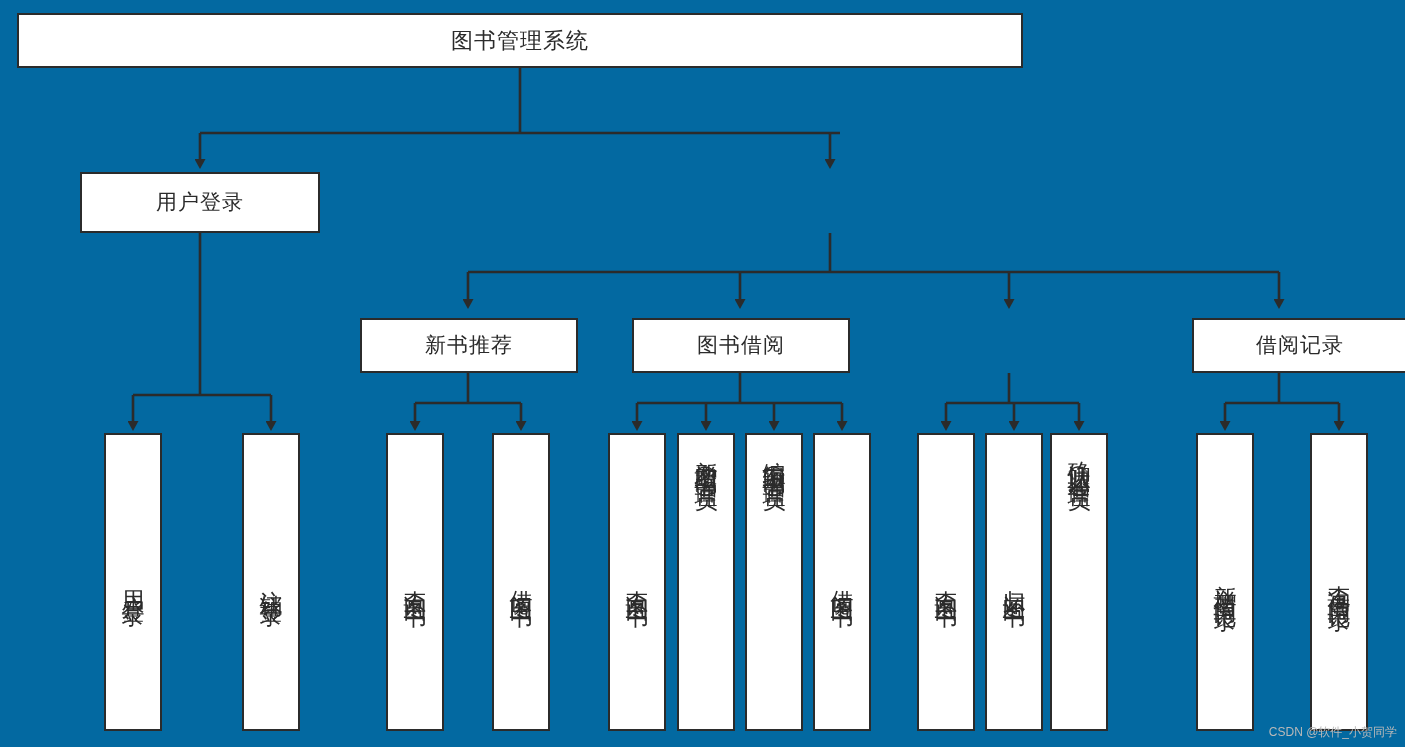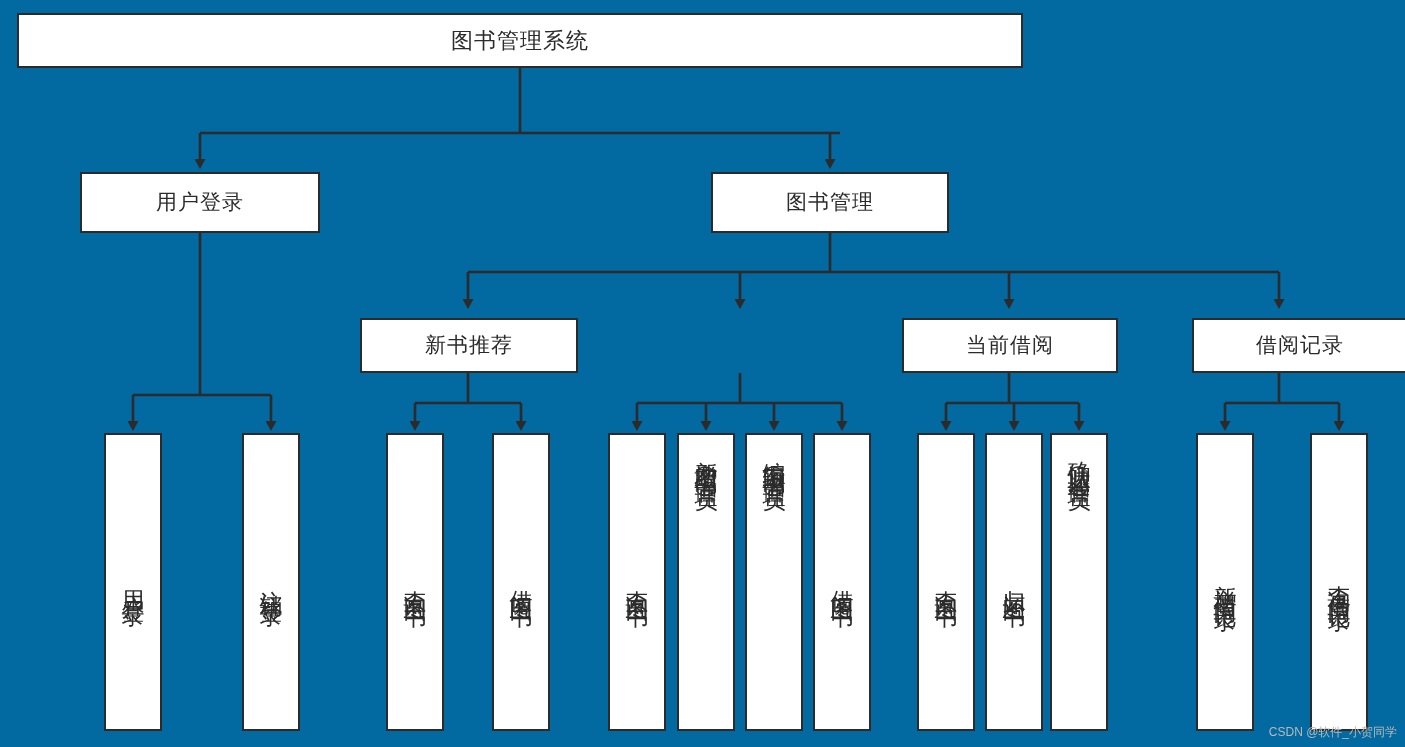--- a/index.html
+++ b/index.html
@@ -135,32 +135,29 @@
   </svg>
 
   <div class="node root horiz" style="left:17px; top:13px; width:1006px; height:55px;">
     <span class="label">图书管理系统</span>
   </div>
 
   <div class="node horiz" style="left:80px; top:172px; width:240px; height:61px;">
     <span class="label">用户登录</span>
   </div>
 
-  <div class="node horiz" style="left:711px; top:172px; width:238px; height:61px;">
-    <span class="label">图书管理</span>
-  </div>
 
   <div class="node horiz" style="left:360px; top:318px; width:218px; height:55px;">
     <span class="label">新书推荐</span>
   </div>
 
-
-  <div class="node horiz" style="left:902px; top:318px; width:216px; height:55px;">
-    <span class="label">当前借阅</span>
-  </div>
+  <div class="node horiz" style="left:632px; top:318px; width:218px; height:55px;">
+    <span class="label">图书借阅</span>
+  </div>
+
 
   <div class="node horiz" style="left:1172px; top:318px; width:216px; height:55px;margin-left:20px;">
     <span class="label">借阅记录</span>
   </div>
 
   <div class="node vert mid" style="left:104px; top:433px; width:58px; height:298px;">
     <span class="label">用户登录</span>
   </div>
 
   <div class="node vert mid" style="left:242px; top:433px; width:58px; height:298px;">

